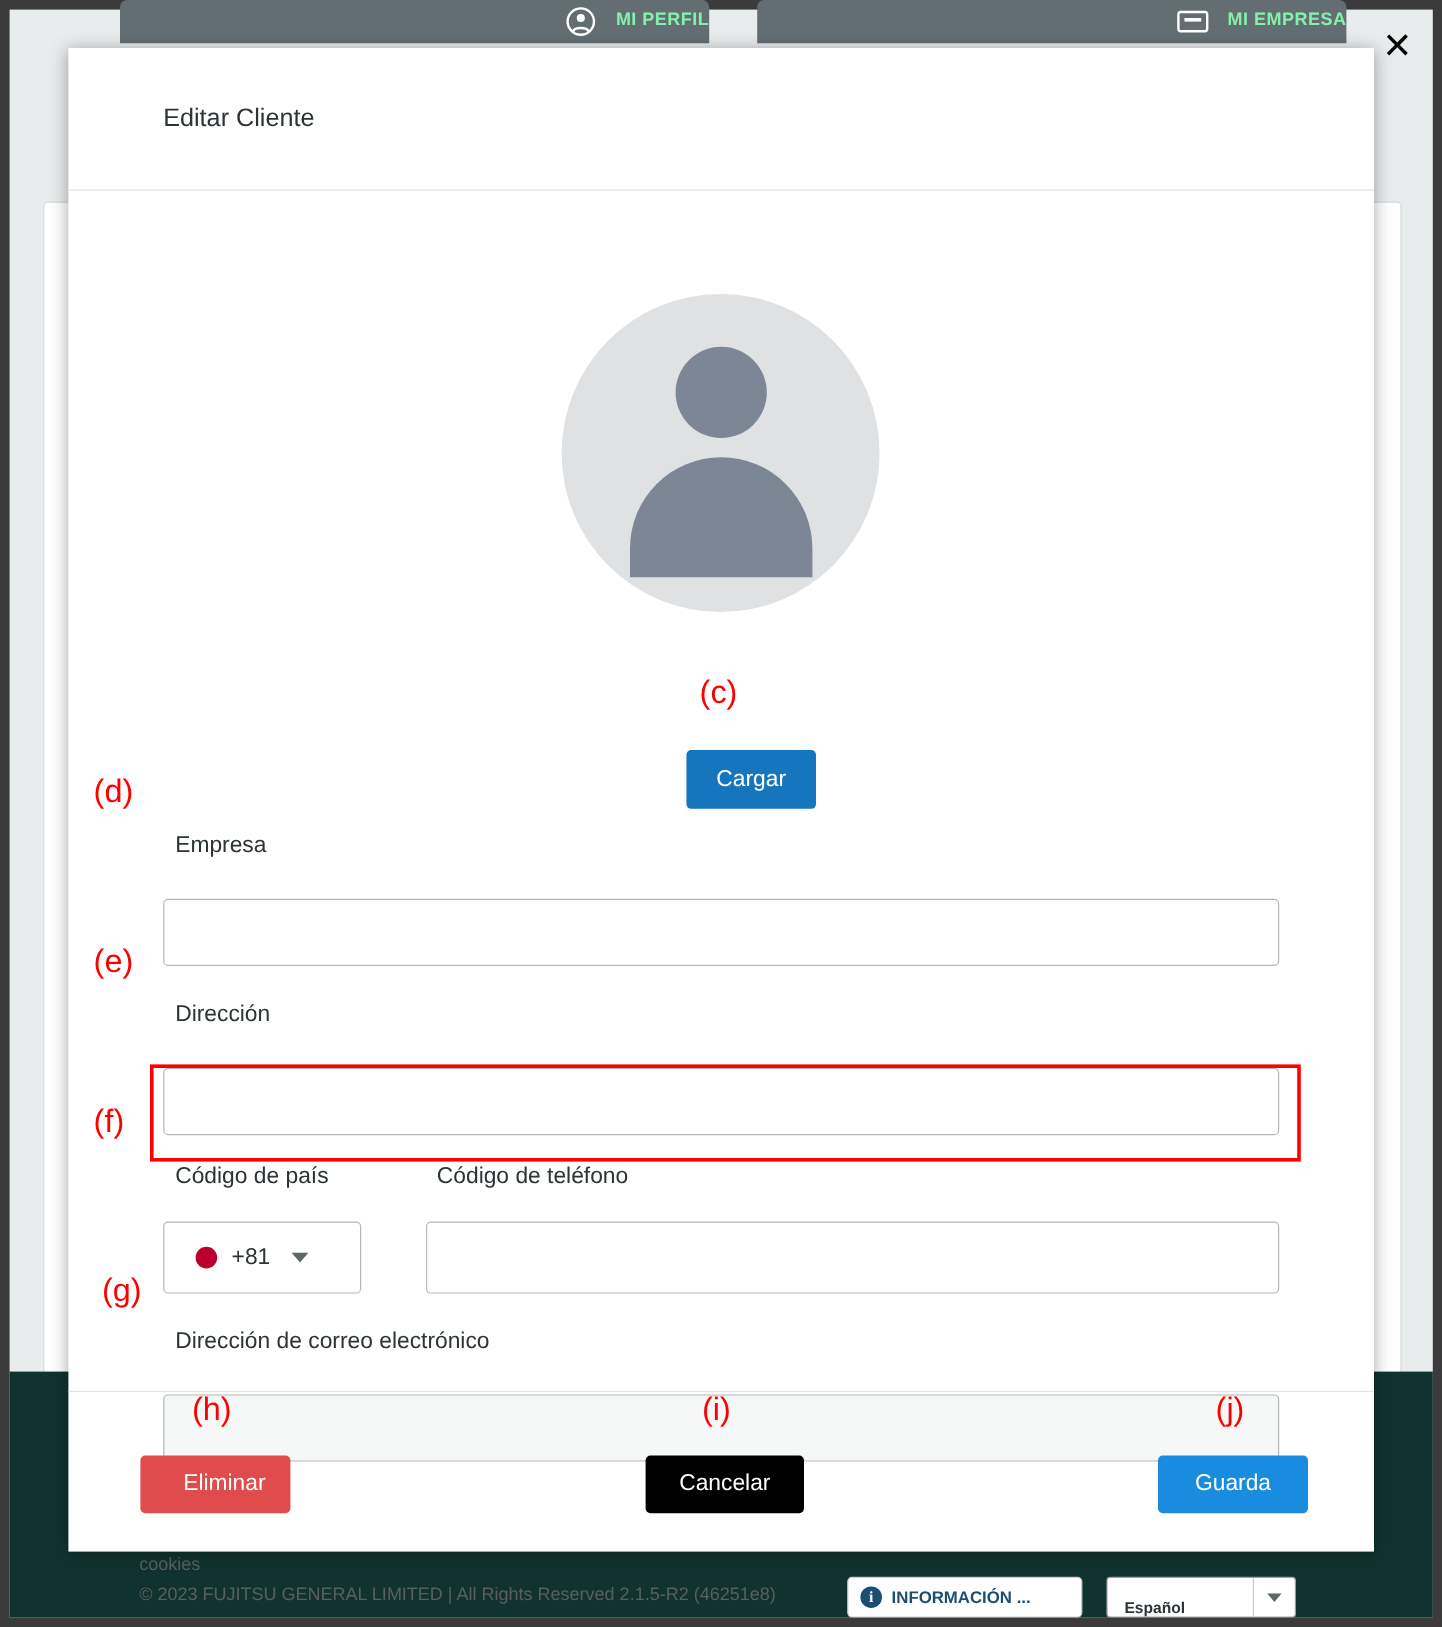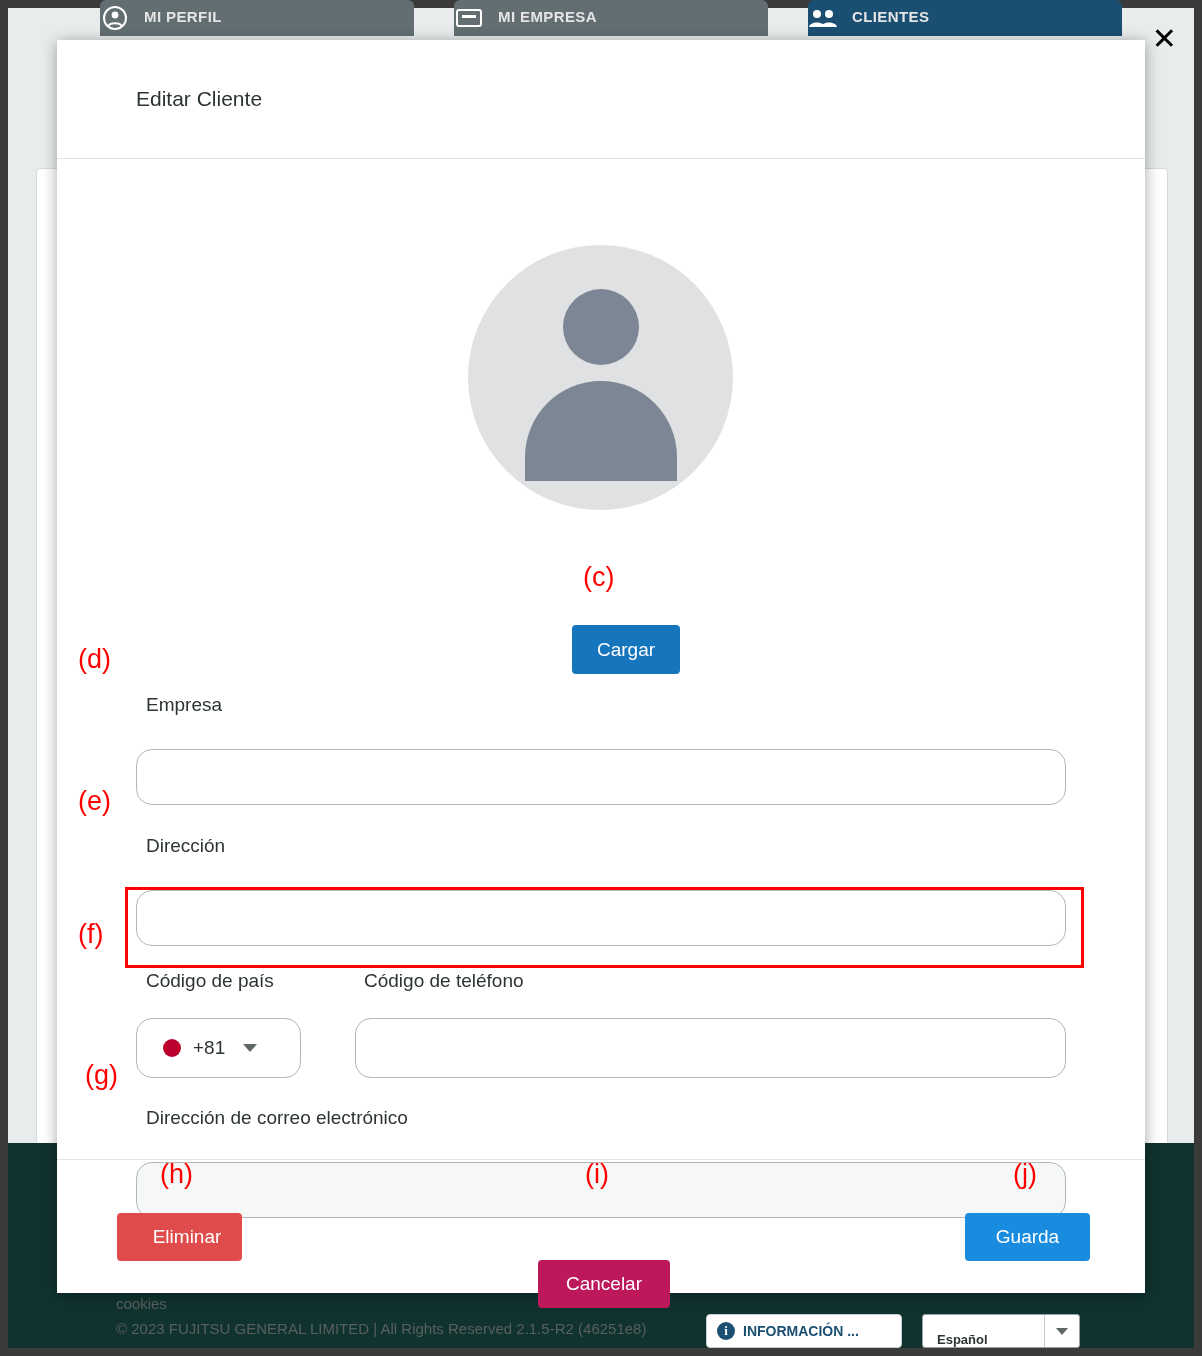--- a/index.html
+++ b/index.html
@@ -36,27 +36,27 @@
     left: 66px;
     top: 0px;
     width: 1056px;
     height: 36px;
     display: flex;
     gap: 6px;
   }
   .tab {
     flex: 1;
     background: #636e72;
-    color: #e5e5e5;
+    color: #86efac;
     font-size: 15px;
     font-weight: bold;
     letter-spacing: .4px;
     display: flex;
     align-items: center;
-    justify-content: flex-start;
+    justify-content: flex-end;
     gap: 14px;
     border-radius: 6px 6px 0 0;
     position: relative;
     overflow: hidden;
     margin-left: 34px;
   }
   .tab.active { background: #1b4f72; }
   .tab .tabicon {
     width: 30px; height: 24px;
     display: inline-flex; align-items: center; justify-content: center;
@@ -235,21 +235,21 @@
 
   .field-label {
     position: absolute;
     font-size: 19px;
     color: #2d3436;
   }
   .input-box {
     position: absolute;
     box-sizing: border-box;
     border: 1px solid #b2b8ba;
-    border-radius: 16px;
+    border-radius: 4px;
     background: #ffffff;
   }
   .input-box.readonly { background: #f6f7f7; }
 
   
   .lbl-company { left: 89px; top: 535px; }
   .in-company  { left: 79px; top: 590px; width: 930px; height: 56px; }
   
   .lbl-address { left: 89px; top: 676px; }
   .in-address  { left: 79px; top: 731px; width: 930px; height: 56px; }
@@ -291,22 +291,21 @@
     position: absolute;
     left: 60px; top: 53px;
     width: 125px; height: 48px;
     background: #e04b4b;
     padding-left: 21px;
   }
   .btn-cancel {
     position: absolute;
     left: 481px; top: 53px;
     width: 132px; height: 48px;
-    background: #be185d;
-    margin-top: 47px;
+    background: #000000;
   }
   .btn-save {
     position: absolute;
     left: 908px; top: 53px;
     width: 125px; height: 48px;
     background: #1a8ce0;
   }
 
   
   .anno {
@@ -341,31 +340,20 @@
     </div>
     <div class="tab">
       <span class="tabicon">
         <svg width="28" height="22" viewBox="0 0 28 22">
             <rect x="2" y="3" width="24" height="16" rx="2" fill="none" stroke="#ffffff" stroke-width="2"></rect>
             <rect x="7" y="8" width="14" height="3" fill="#ffffff"></rect>
           </svg>
       </span>
       <span class="tablabel">MI EMPRESA</span>
     </div>
-    <div class="tab active">
-      <span class="tabicon">
-        <svg width="30" height="22" viewBox="0 0 30 22">
-            <circle cx="9" cy="7" r="4" fill="#ffffff"></circle>
-            <circle cx="21" cy="7" r="4" fill="#ffffff"></circle>
-            <path d="M1 20c1-6 15-6 16 0z" fill="#ffffff"></path>
-            <path d="M13 20c1-6 15-6 16 0z" fill="#ffffff"></path>
-          </svg>
-      </span>
-      <span class="tablabel">CLIENTES</span>
-    </div>
   </div>
 
   <div class="card-area"></div>
   <div class="dark-band"></div>
   <div class="footer-cookies">cookies</div>
   <div class="footer-text">© 2023 FUJITSU GENERAL LIMITED | All Rights Reserved 2.1.5-R2 (46251e8)</div>
 
   <div class="info-pill">
     <span class="i-circle">i</span>
     <span>INFORMACIÓN ...</span>

